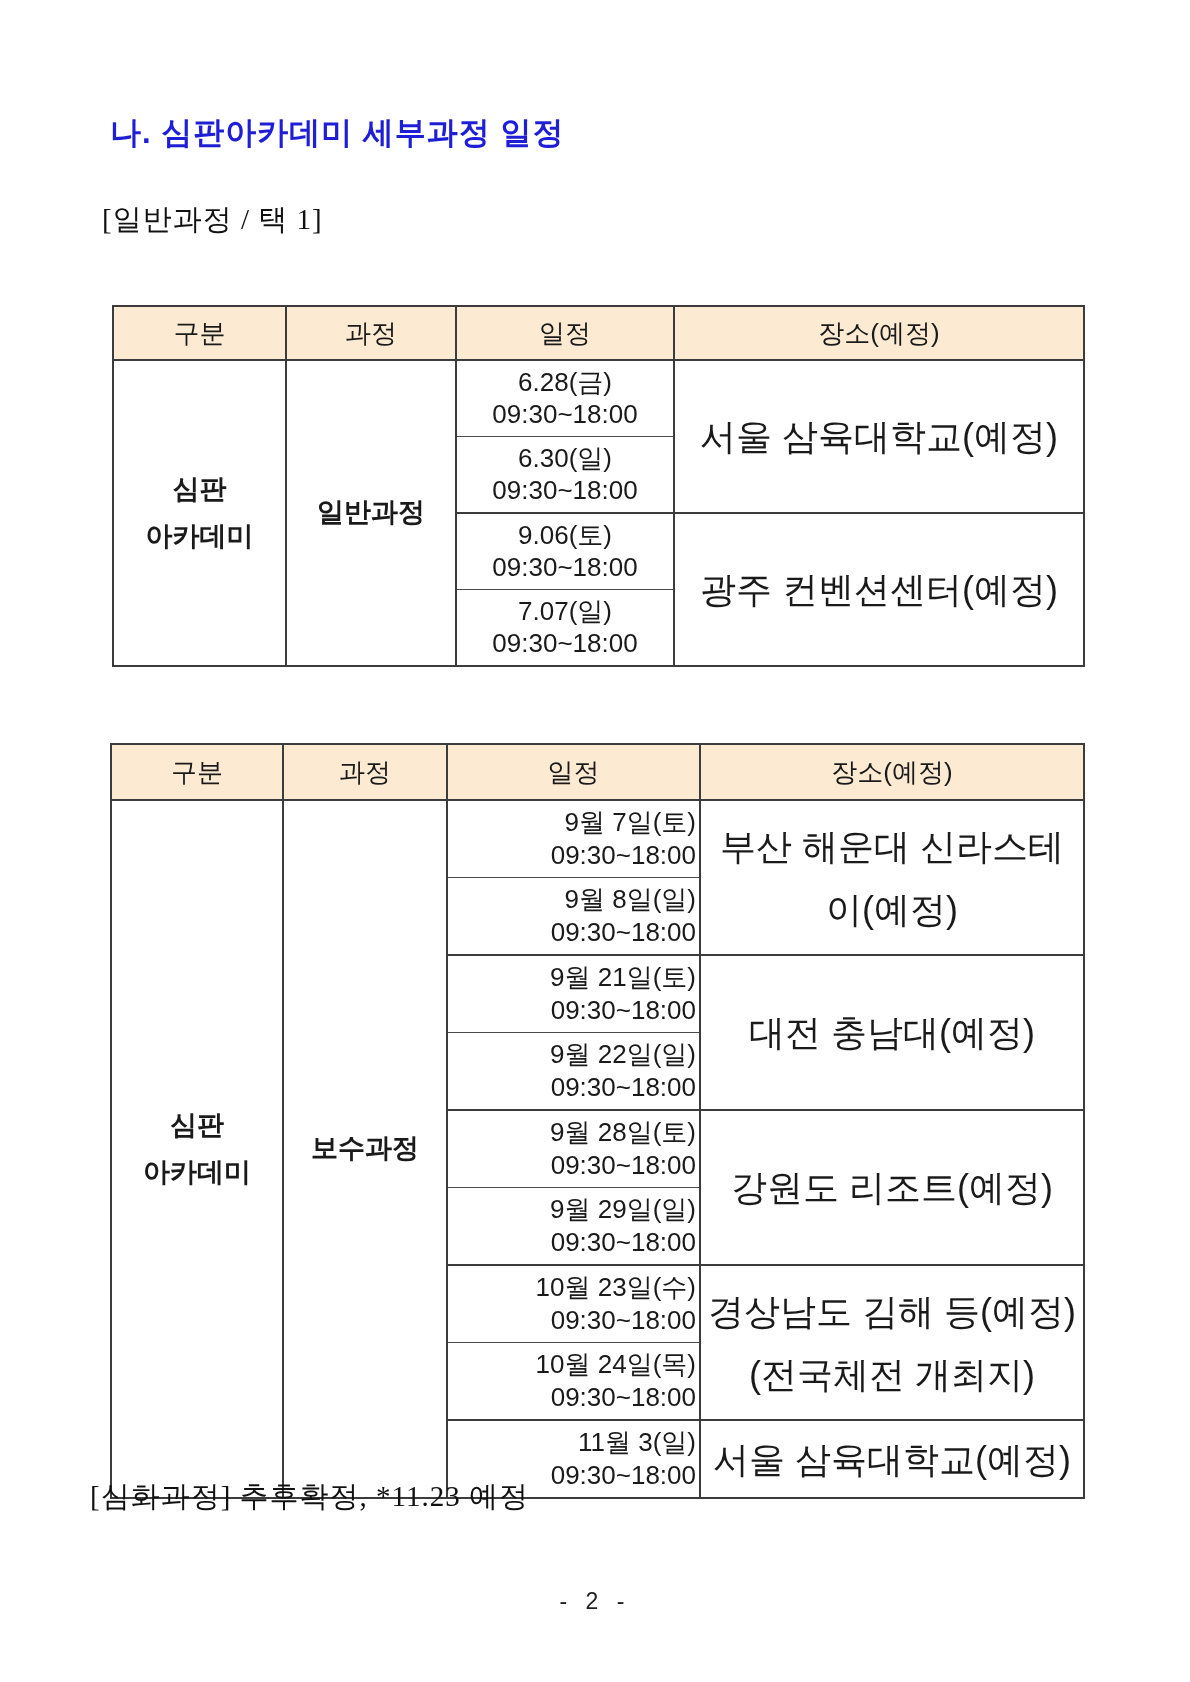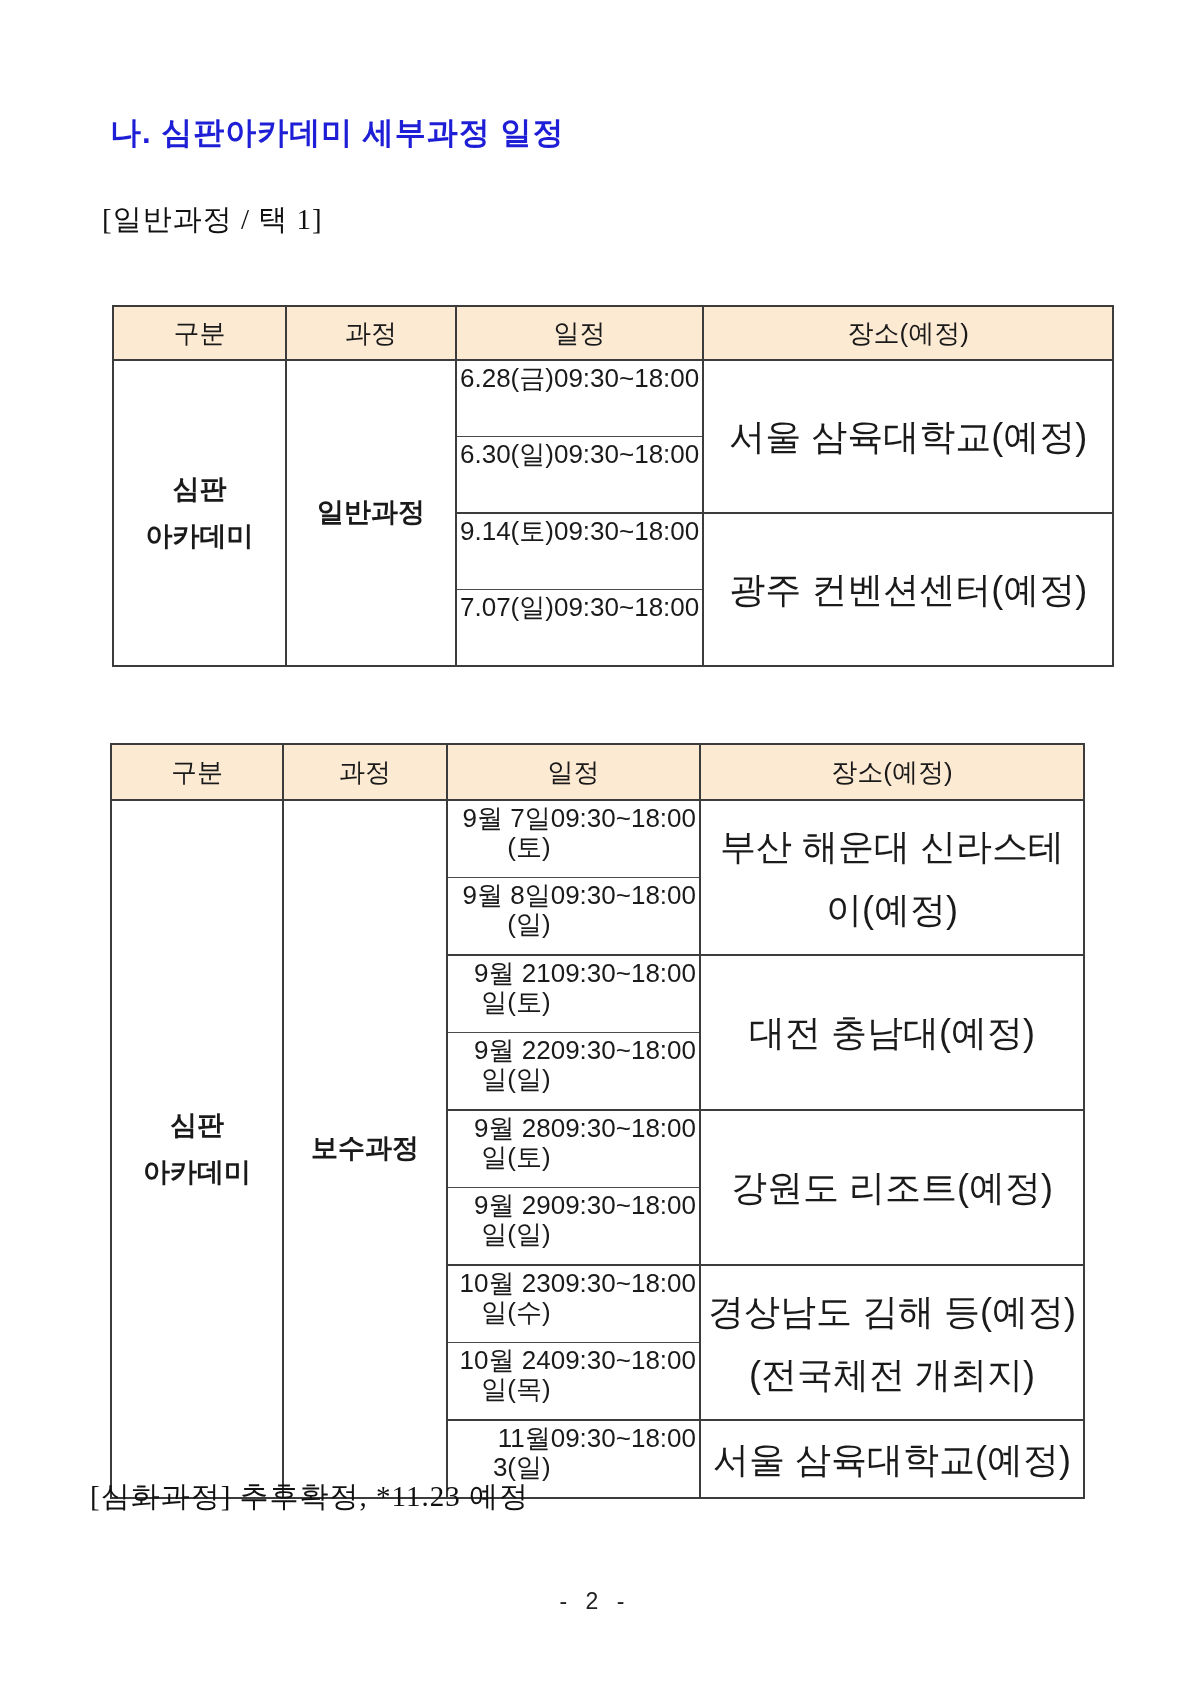--- a/index.html
+++ b/index.html
@@ -51,21 +51,21 @@
   #table-2 th{height:48px;}
   td.division-cell, td.course-cell{
     font-weight:bold;
     font-size:27px;
     white-space:pre-line;
     line-height:1.75;
   }
   td.session{height:69px;}
   #table-2 td.session{height:70px;text-align:right;}
   td.session .cellbox{
-    display:flex;flex-direction:row;justify-content:space-evenly;
+    display:flex;flex-direction:column;justify-content:space-evenly;
     height:100%;
   }
   td.session .date-line, td.session .time-line{
     font-size:26px;line-height:1.1;
   }
   td.location-cell{
     font-size:36px;
     white-space:pre-line;
     line-height:1.75;
   }
@@ -126,21 +126,21 @@
             <td class="session group-sep">
               <div class="cellbox">
                 <div class="date-line">6.30(일)</div>
                 <div class="time-line">09:30~18:00</div>
               </div>
             </td>
           </tr>
           <tr>
             <td class="session thin-sep">
               <div class="cellbox">
-                <div class="date-line">9.14(토)</div>
+                <div class="date-line">9.06(토)</div>
                 <div class="time-line">09:30~18:00</div>
               </div>
             </td>
             <td class="location-cell" rowspan="2">광주 컨벤션센터(예정)</td>
           </tr>
           <tr>
             <td class="session">
               <div class="cellbox">
                 <div class="date-line">7.07(일)</div>
                 <div class="time-line">09:30~18:00</div>

